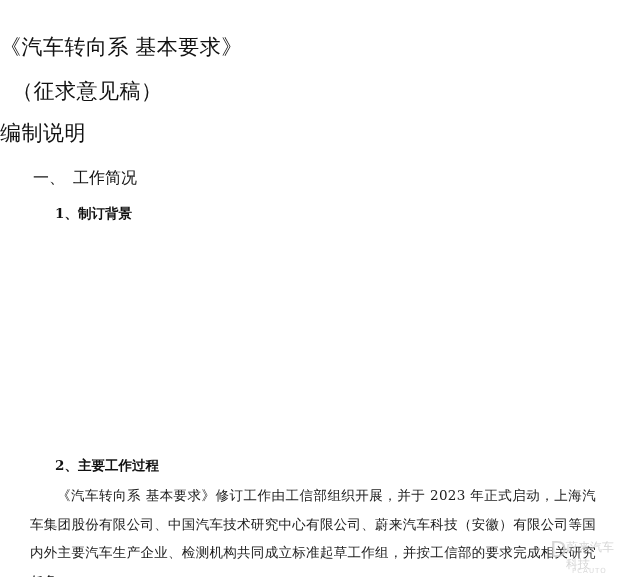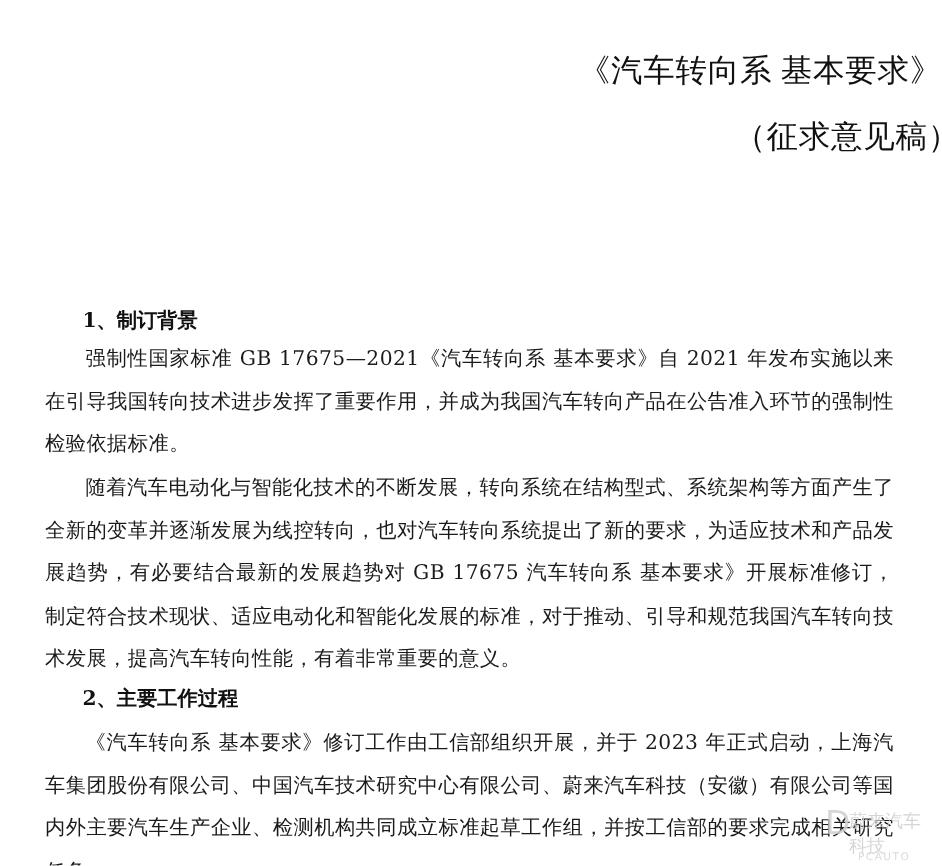--- a/index.html
+++ b/index.html
@@ -17,22 +17,22 @@
     .page {
       position: absolute;
       left: 0; top: 0;
       width: 628px;
       height: 577px;
     }
     .title {
       position: absolute;
       left: 0;
       width: 628px;
-      text-align: right;
-      font-family: Liberation Serif, serif;
+      text-align: left;
+      font-family: Liberation Sans, sans-serif;
       font-size: 21px;
       color: #111;
       letter-spacing: 0.5px;
     }
     .t1 { top: 33px; }
     .t2 { top: 77px; margin-left: 12px; }
     .t3 { top: 119px; }
     .h1 {
       position: absolute;
       left: 33px;
@@ -99,25 +99,27 @@
       letter-spacing: 1px;
       color: #d4d4d4;
     }
   </style>
 </head>
 <body>
 
 <div class="page">
   <div class="title t1">《汽车转向系  基本要求》</div>
   <div class="title t2">（征求意见稿）</div>
+  <div class="title t3">编制说明</div>
 
+  <div class="h1">
+    <span class="num">一、</span><span>工作简况</span>
+  </div>
 
   <div class="h2 h2a">1、制订背景</div>
-  <div class="para p1">强制性国家标准 GB 17675—2021《汽车转向系  基本要求》自 2021 年发布实施以来在引导我国转向技术进步发挥了重要作用，并成为我国汽车转向产品在公告准入环节的强制性检验依据标准。</div>
-  <div class="para p2">随着汽车电动化与智能化技术的不断发展，转向系统在结构型式、系统架构等方面产生了全新的变革并逐渐发展为线控转向，也对汽车转向系统提出了新的要求，为适应技术和产品发展趋势，有必要结合最新的发展趋势对 GB 17675  汽车转向系  基本要求》开展标准修订，制定符合技术现状、适应电动化和智能化发展的标准，对于推动、引导和规范我国汽车转向技术发展，提高汽车转向性能，有着非常重要的意义。</div>
 
   <div class="h2 h2b">2、主要工作过程</div>
   <div class="para p3-adj">《汽车转向系  基本要求》修订工作由工信部组织开展，并于 2023 年正式启动，上海汽车集团股份有限公司、中国汽车技术研究中心有限公司、蔚来汽车科技（安徽）有限公司等国内外主要汽车生产企业、检测机构共同成立标准起草工作组，并按工信部的要求完成相关研究任务。</div>
 
   <div class="watermark">
     <span class="wm-logo">D</span>
     <span class="wm-cn">蔚来汽车科技</span>
     <span class="wm-en">PCAUTO</span>
   </div>
 </div>

